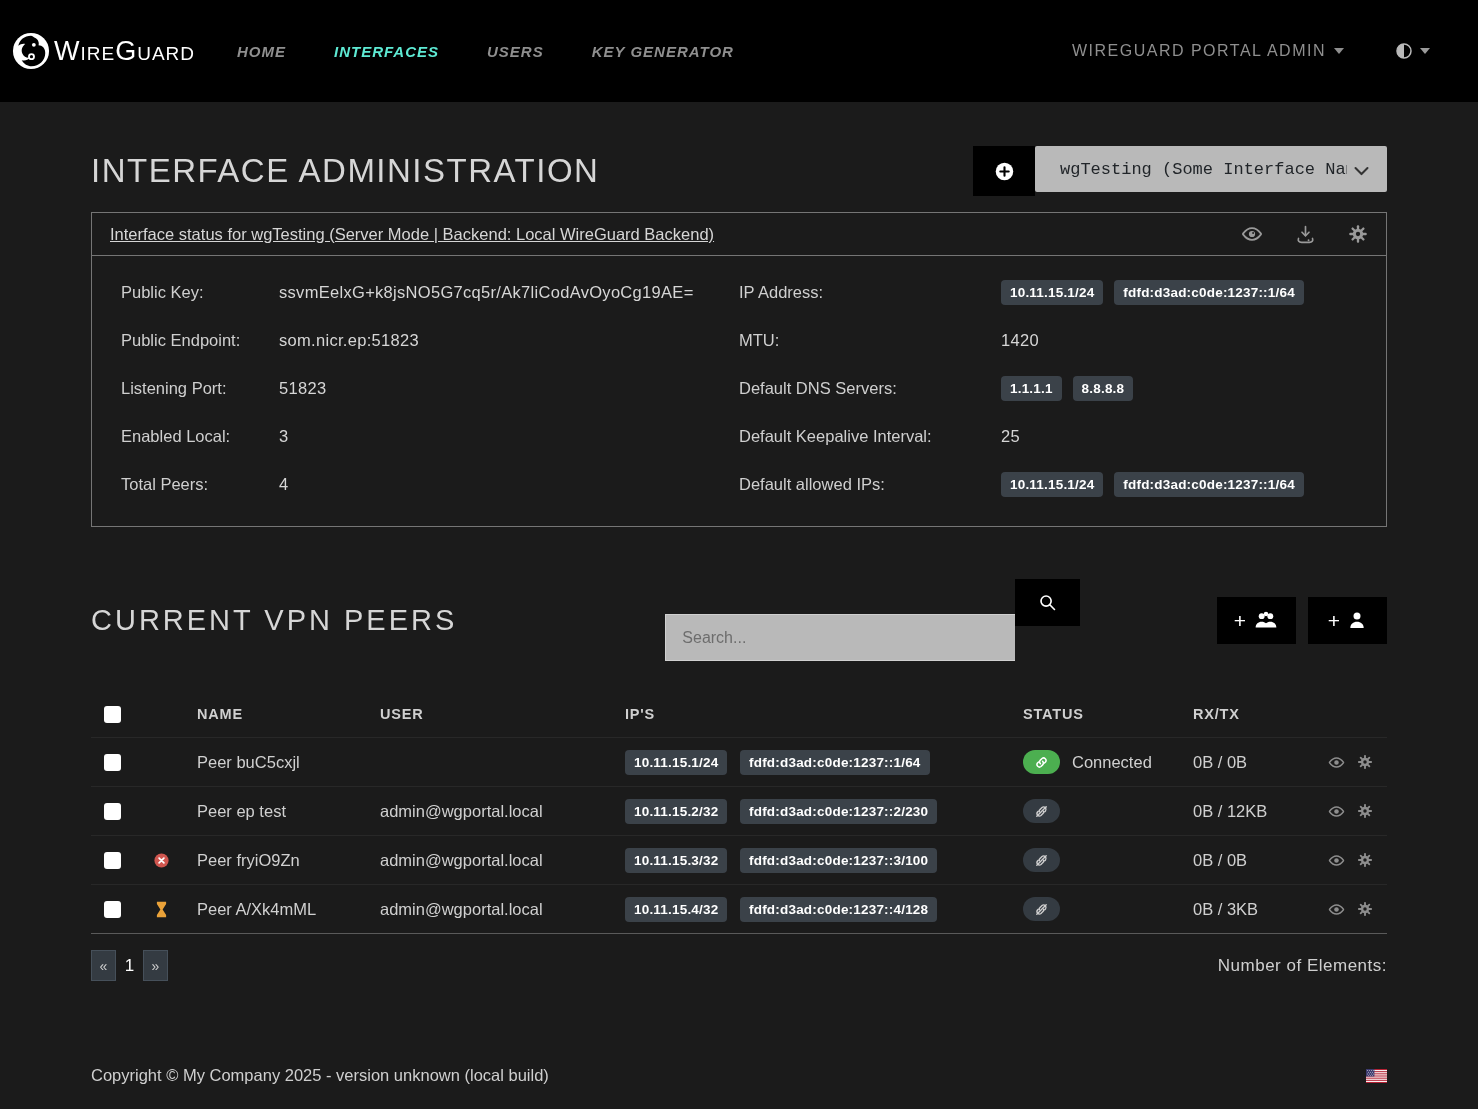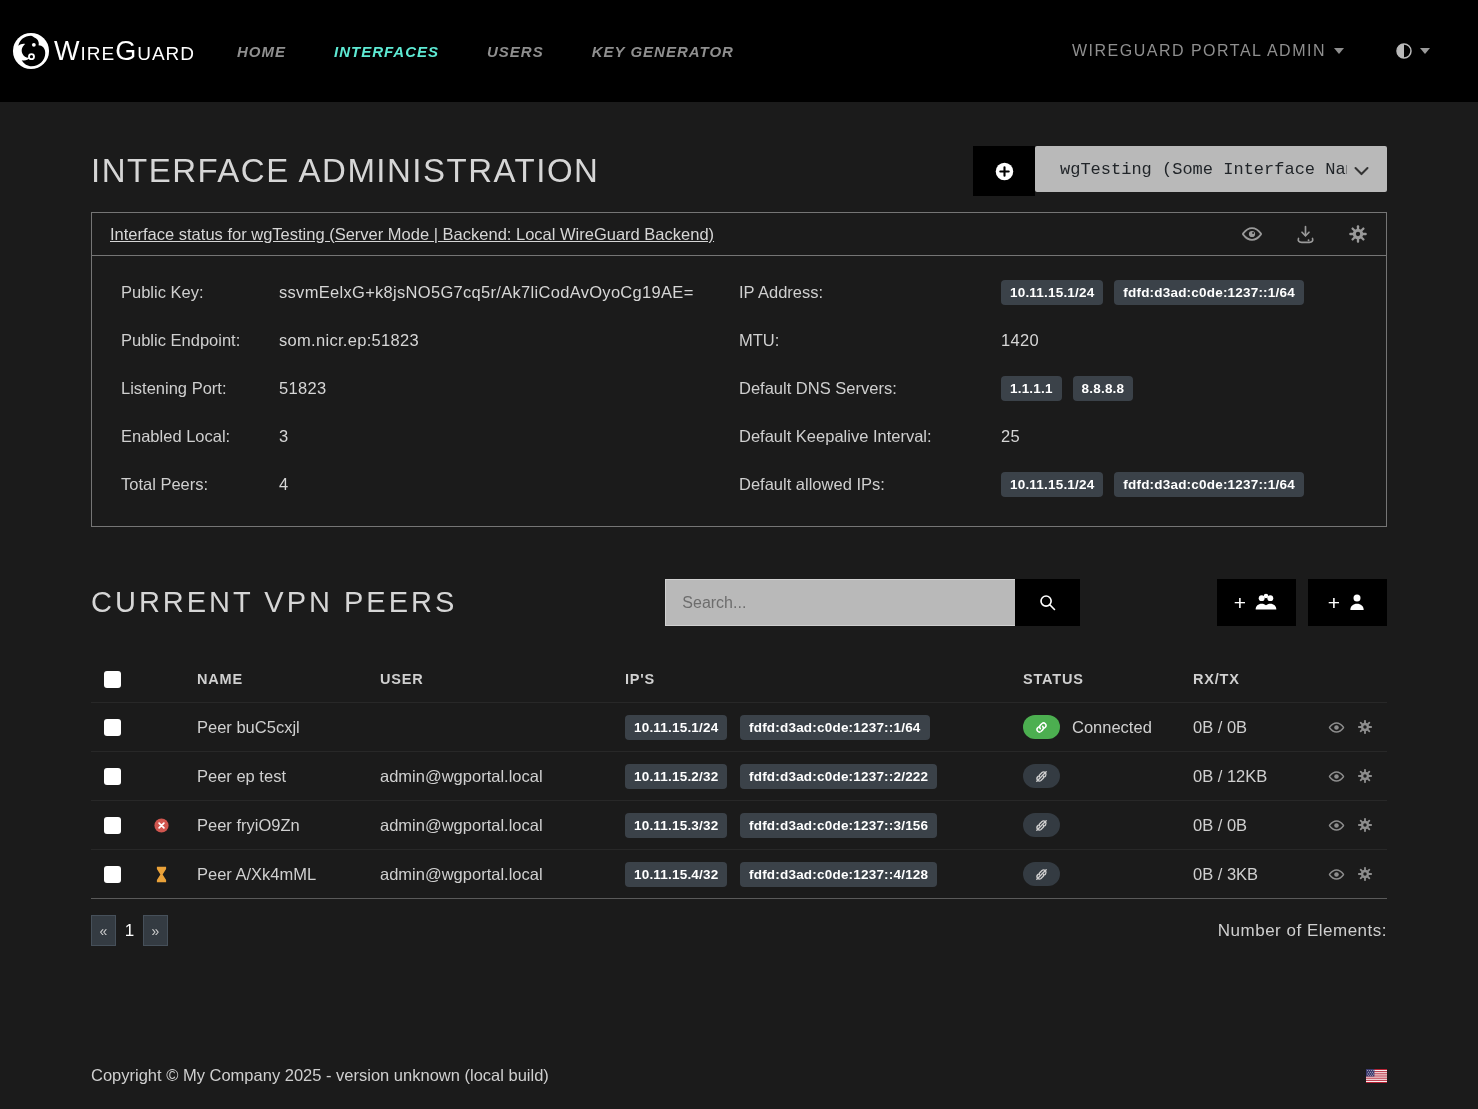--- a/index.html
+++ b/index.html
@@ -61,21 +61,21 @@
     display:inline-block; background:#3b4249; color:#fff; font-size:13.5px; font-weight:600;
     padding:5px 9px; border-radius:4px; margin-right:6px; letter-spacing:0.2px; white-space:nowrap;
   }
 
   
   .peers-head { display:flex; align-items:center; margin-bottom:30px; }
   .section-title { font-size:29px; font-weight:500; letter-spacing:3px; color:#d6d6d6; }
   .search-group { display:flex; margin-left:208px; }
   .search-input {
     width:350px; height:47px; background:#b9b9b9; border:1px solid #d0d0d0; border-right:none;
-    padding:1px 16px; font-size:16px; font-family:inherit; color:#212529;
+    padding:1px 16px; font-size:16px; font-family:inherit; color:#212529;margin-top:35px;
   }
   .search-input::placeholder { color:#6d6d6d; }
   .search-btn { width:65px; height:47px; }
   .add-btns { margin-left:auto; display:flex; gap:12px; }
   .add-btn { width:79px; height:47px; gap:7px; color:#fff; font-size:20px; }
   .plus-sign { font-size:21px; font-weight:400; color:#fff; line-height:1; }
 
   
   .ptable { border-bottom:1px solid #5a5a5a; margin-bottom:16px; }
   .trow {
@@ -378,21 +378,21 @@
 
       <div class="trow">
         <div class="td cell-check">
             <input type="checkbox" class="cb" style="">
           </div>
         <div class="td cell-icon"></div>
         <div class="td">Peer ep test</div>
         <div class="td">admin@wgportal.local</div>
         <div class="td cell-ips">
           <span class="badge">10.11.15.2/32</span>
-          <span class="badge">fdfd:d3ad:c0de:1237::2/222</span>
+          <span class="badge">fdfd:d3ad:c0de:1237::2/230</span>
         </div>
         <div class="td cell-status">
           <span class="pill off">
             <span>
               <svg width="15" height="15" viewBox="0 0 24 24" fill="none" stroke="#cfcfcf" stroke-width="2.2" stroke-linecap="round">
                 <path d="M8.5 12.5a4 4 0 0 1 1.7-4.3l2.6-2.6a4 4 0 0 1 5.6 5.6l-1.3 1.3"></path>
                 <path d="M15.5 11.5a4 4 0 0 1-1.7 4.3l-2.6 2.6a4 4 0 0 1-5.6-5.6l1.3-1.3"></path>
                 <path d="M4.5 19.5L19.5 4.5"></path>
               </svg>
             </span>
@@ -435,21 +435,21 @@
             <svg width="17" height="17" viewBox="0 0 24 24">
               <circle cx="12" cy="12" r="10" fill="#d0564f"></circle>
               <path d="M8.6 8.6l6.8 6.8M15.4 8.6l-6.8 6.8" stroke="#fff" stroke-width="2.4" stroke-linecap="round"></path>
             </svg>
           </span>
         </div>
         <div class="td">Peer fryiO9Zn</div>
         <div class="td">admin@wgportal.local</div>
         <div class="td cell-ips">
           <span class="badge">10.11.15.3/32</span>
-          <span class="badge">fdfd:d3ad:c0de:1237::3/156</span>
+          <span class="badge">fdfd:d3ad:c0de:1237::3/100</span>
         </div>
         <div class="td cell-status">
           <span class="pill off">
             <span>
               <svg width="15" height="15" viewBox="0 0 24 24" fill="none" stroke="#cfcfcf" stroke-width="2.2" stroke-linecap="round">
                 <path d="M8.5 12.5a4 4 0 0 1 1.7-4.3l2.6-2.6a4 4 0 0 1 5.6 5.6l-1.3 1.3"></path>
                 <path d="M15.5 11.5a4 4 0 0 1-1.7 4.3l-2.6 2.6a4 4 0 0 1-5.6-5.6l1.3-1.3"></path>
                 <path d="M4.5 19.5L19.5 4.5"></path>
               </svg>
             </span>

